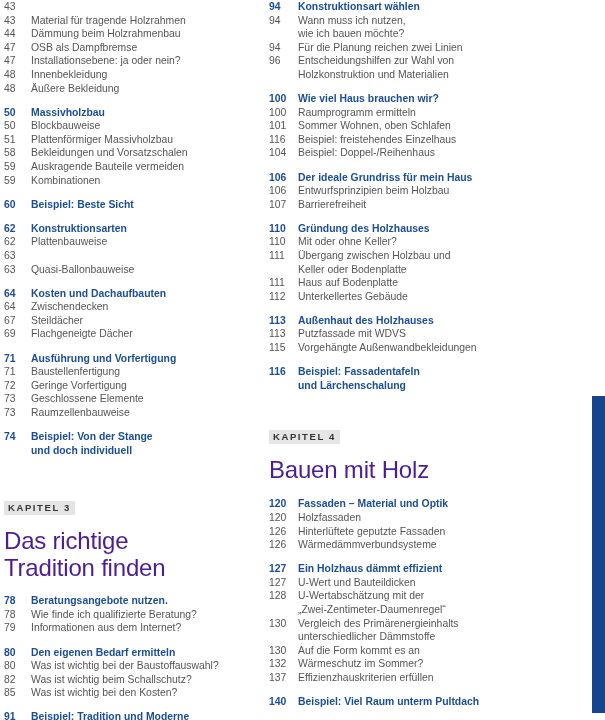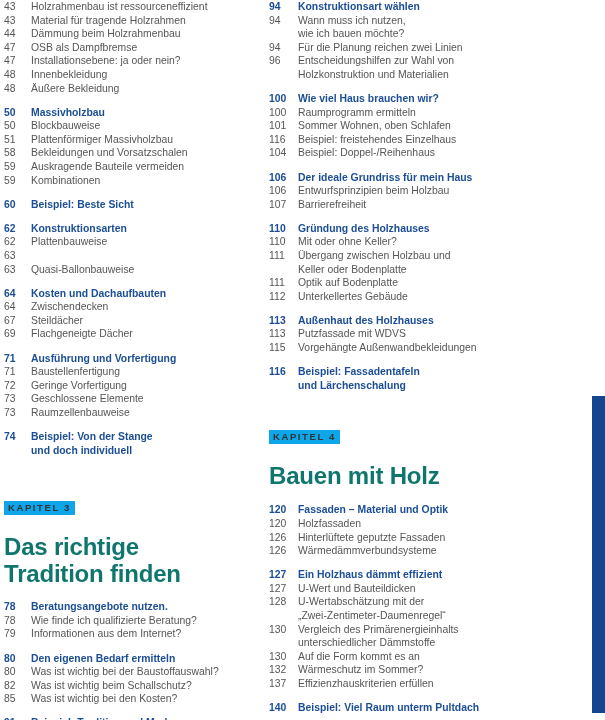--- a/index.html
+++ b/index.html
@@ -13,41 +13,40 @@
     .col-left { left: 4px; width: 260px; }
     .col-right { left: 269px; width: 320px; }
     .row { display: flex; font-size: 10.4px; line-height: 13.6px; }
     .num { flex: 0 0 27px; }
     .col-right .num { flex: 0 0 29px; }
     .txt { flex: 1; }
     .row.head { color: #1b4e96; font-weight: bold; }
     .gap { height: 10.5px; }
     .chapter { margin-top: 0; }
     .badge {
-      display: inline-block; background: #0ea5e9; color: #333;
+      display: inline-block; background: #e5e5e5; color: #333;
       font-size: 9.5px; font-weight: bold; letter-spacing: 1.6px;
       padding: 1px 4px 1px 4px; line-height: 12px;
     }
     .chap-title {
-      font-size: 24px; font-weight: bold; color: #0f766e;
-      line-height: 27px; margin-top: 18px; letter-spacing: -0.2px;
+      font-size: 24px; font-weight: normal; color: #4c1d95;
+      line-height: 27px; margin-top: 12px; letter-spacing: -0.2px;
     }
     .bluebar {
       position: absolute; left: 592px; top: 396px; width: 13px; height: 317px;
       background: #15458f;
     }
   </style>
 </head>
 <body>
 
 <div class="col col-left" style="top:0px;">
   <div>
     <div class="row">
         <span class="num">43</span>
-        <span class="txt">Holzrahmenbau ist ressourceneffizient</span>
       </div>
     <div class="row">
         <span class="num">43</span>
         <span class="txt">Material für tragende Holzrahmen</span>
       </div>
     <div class="row">
         <span class="num">44</span>
         <span class="txt">Dämmung beim Holzrahmenbau</span>
       </div>
     <div class="row">
@@ -290,21 +289,21 @@
     <div class="row">
         <span class="num">110</span>
         <span class="txt">Mit oder ohne Keller?</span>
       </div>
     <div class="row">
         <span class="num">111</span>
         <span class="txt"><span>Übergang zwischen Holzbau und</span><br><span>Keller oder Bodenplatte</span></span>
       </div>
     <div class="row">
         <span class="num">111</span>
-        <span class="txt">Optik auf Bodenplatte</span>
+        <span class="txt">Haus auf Bodenplatte</span>
       </div>
     <div class="row">
         <span class="num">112</span>
         <span class="txt">Unterkellertes Gebäude</span>
       </div>
   </div>
   <div class="gap"></div>
 
   <div>
     <div class="row head">

